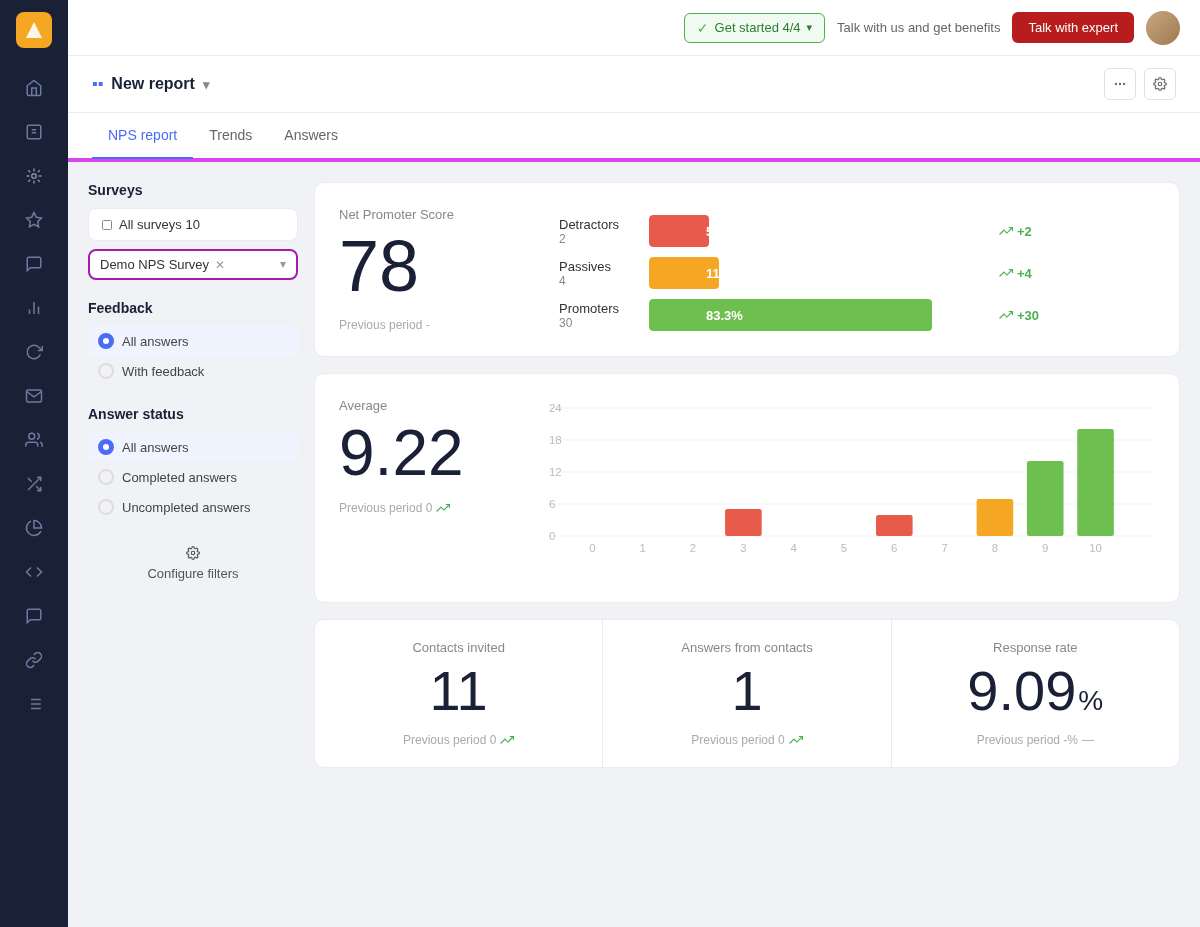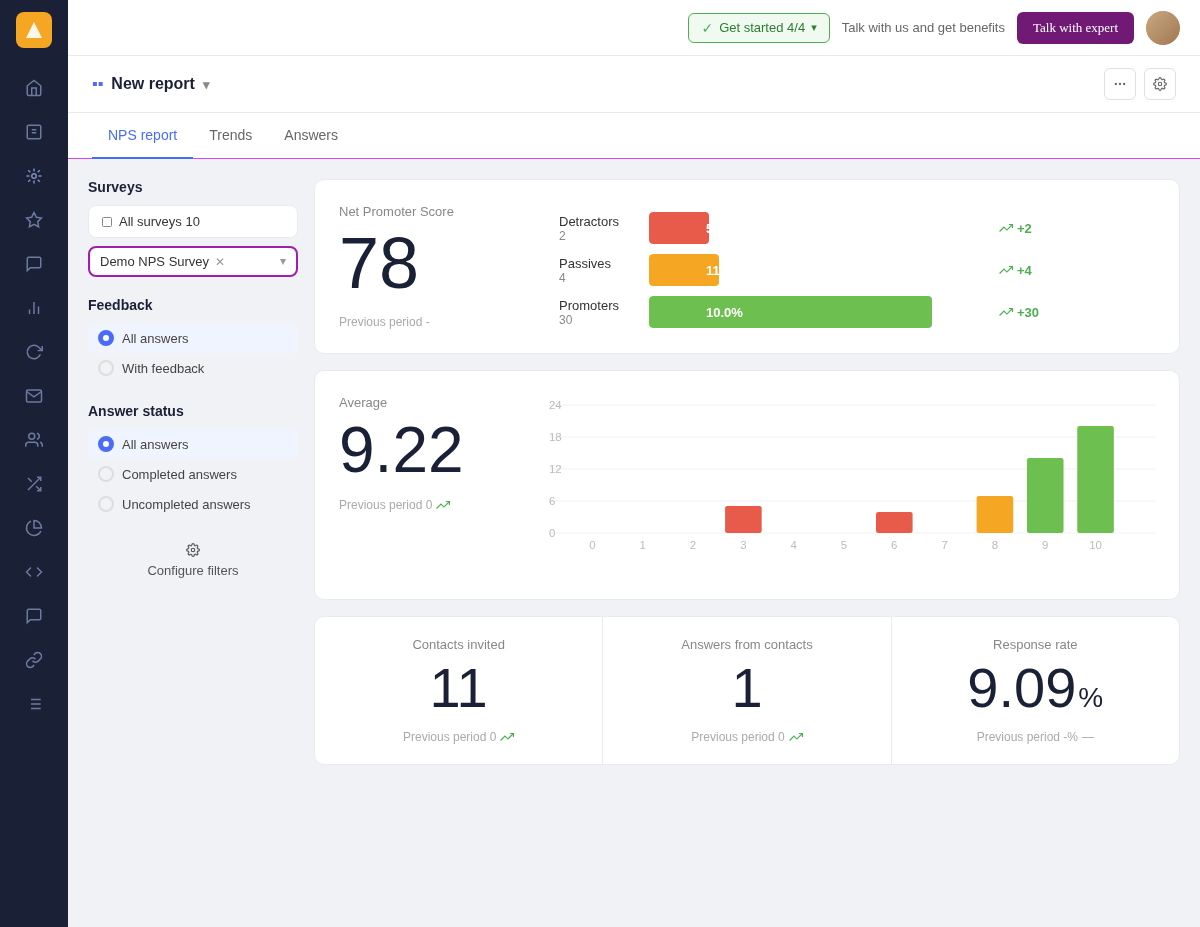--- a/index.html
+++ b/index.html
@@ -51,25 +51,24 @@
     }
     .get-started-btn {
       display: flex; align-items: center; gap: 6px;
       background: #f0faf0; border: 1px solid #4caf50;
       border-radius: 6px; padding: 6px 12px;
       font-size: 13px; color: #2e7d32; cursor: pointer;
     }
     .get-started-btn .check-icon { color: #4caf50; font-size: 14px; }
     .topbar-text { font-size: 13px; color: #666; }
     .talk-expert-btn {
-      background: #701a75; color: #fff;
+      background: #b91c1c; color: #fff;
       border: none; border-radius: 6px;
       padding: 8px 16px; font-size: 13px; cursor: pointer;
       font-weight: 500;
-      font-family: Liberation Serif, serif;
     }
     .avatar {
       width: 34px; height: 34px; border-radius: 50%;
       background: #c9a882; display: flex; align-items: center; justify-content: center;
       font-size: 12px; color: #fff; overflow: hidden;
     }
     .avatar-img {
       width: 100%; height: 100%;
       background: linear-gradient(135deg, #c9a882, #a07850);
       border-radius: 50%;
@@ -95,21 +94,21 @@
     .icon-btn {
       width: 32px; height: 32px; border: 1px solid #e0e0e0; border-radius: 6px;
       background: #fff; cursor: pointer; display: flex; align-items: center; justify-content: center;
       color: #666; font-size: 14px;
     }
 
     
     .tabs {
       background: #fff;
       padding: 0 24px;
-      border-bottom: 1px solid #d946ef;
+      border-bottom: 4px solid #d946ef;
       display: flex;
       justify-content: space-between;
     }
     .tabs-left { display: flex; gap: 0; }
     .tab {
       padding: 14px 16px;
       font-size: 14px; color: #666; cursor: pointer;
       border-bottom: 2px solid transparent;
       margin-bottom: -1px;
     }
@@ -471,21 +470,21 @@
               </div>
             </div>
 
             <div class="nps-bar-row">
               <div class="nps-bar-label">
                 <div class="nps-bar-label-text">Promoters</div>
                 <div class="nps-bar-count">30</div>
               </div>
               <div class="nps-bar-container" style="max-width:340px; flex:1;">
                 <div class="nps-bar-fill" style="width:83.3%; background:#6dbf4f; min-width:200px;">
-                  <span class="nps-bar-pct">10.0%</span>
+                  <span class="nps-bar-pct">83.3%</span>
                 </div>
               </div>
               <div class="nps-bar-trend trend-up">
                 <svg width="14" height="14" viewBox="0 0 24 24" fill="none" stroke="#4caf50" stroke-width="2">
                     <polyline points="23 6 13.5 15.5 8.5 10.5 1 18"></polyline>
                     <polyline points="17 6 23 6 23 12"></polyline>
                   </svg>
                 <span>+30</span>
               </div>
             </div>

